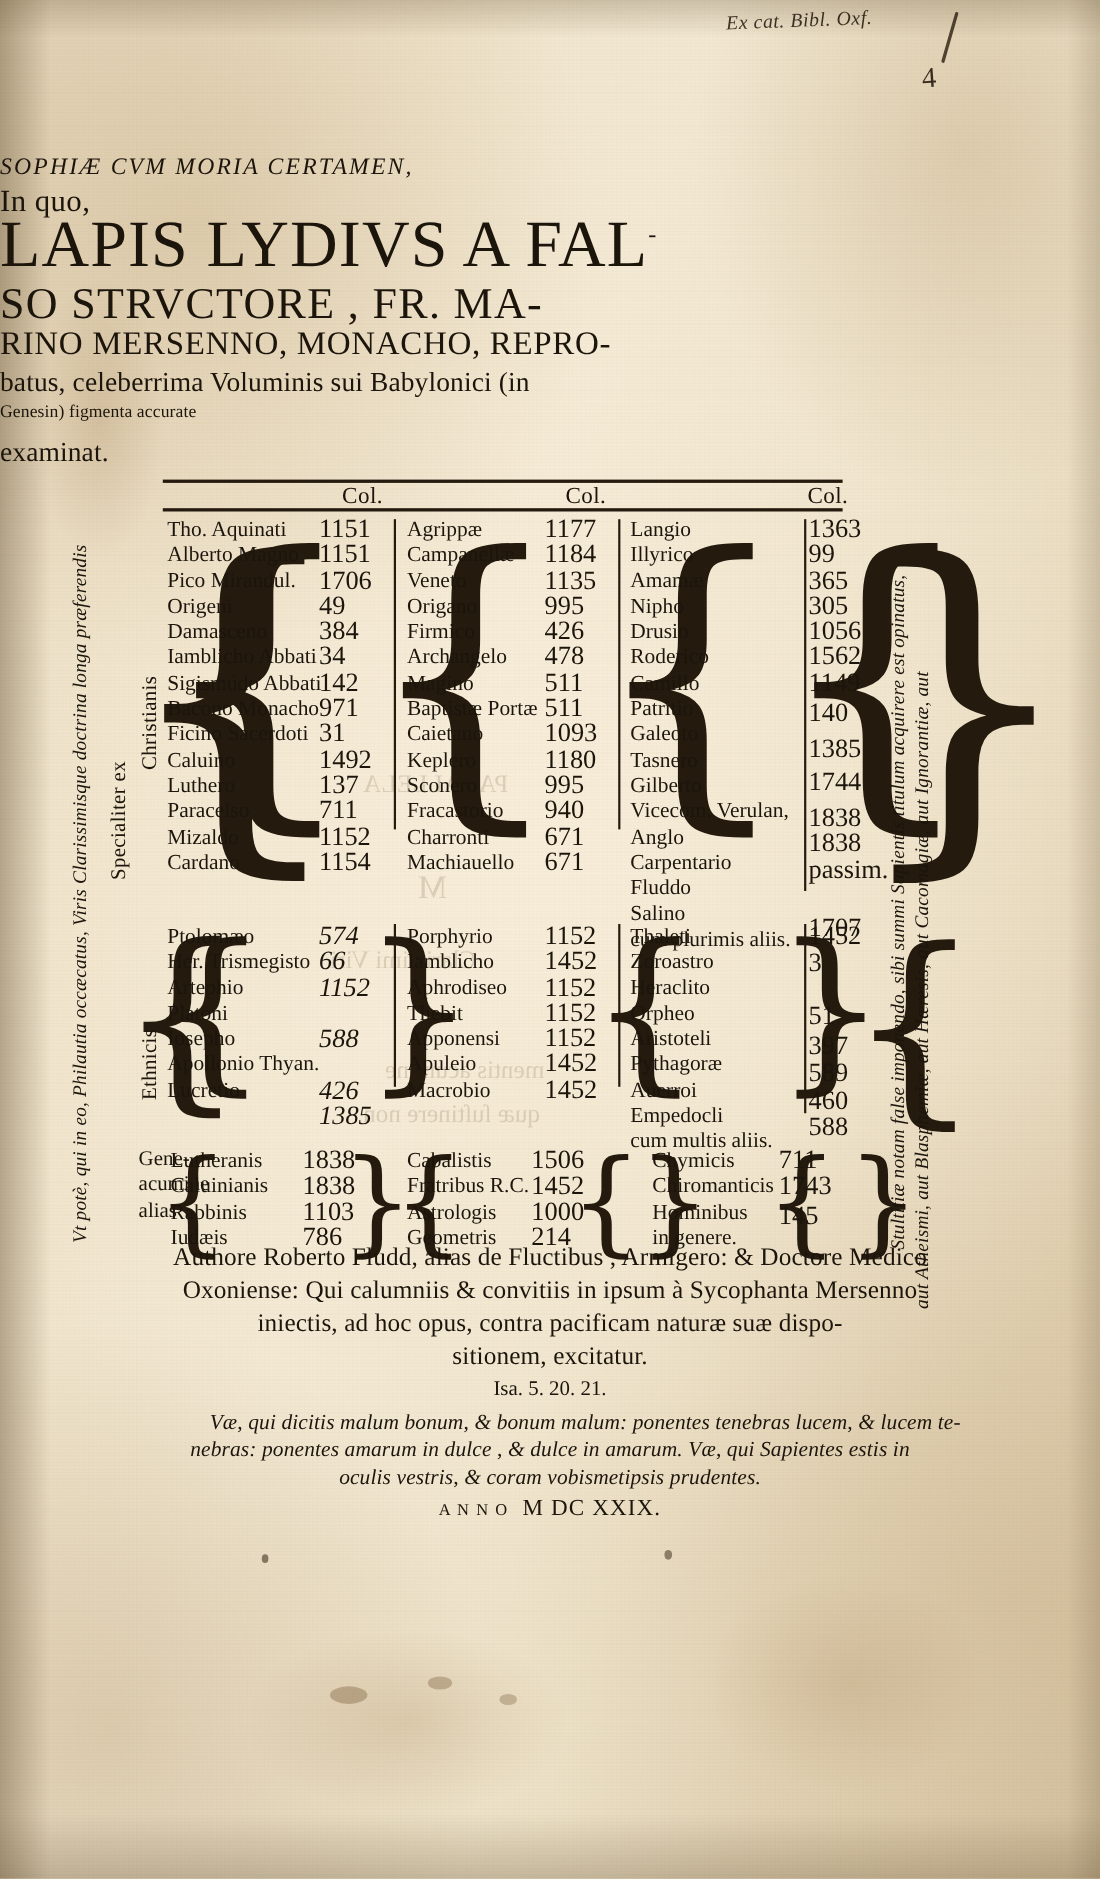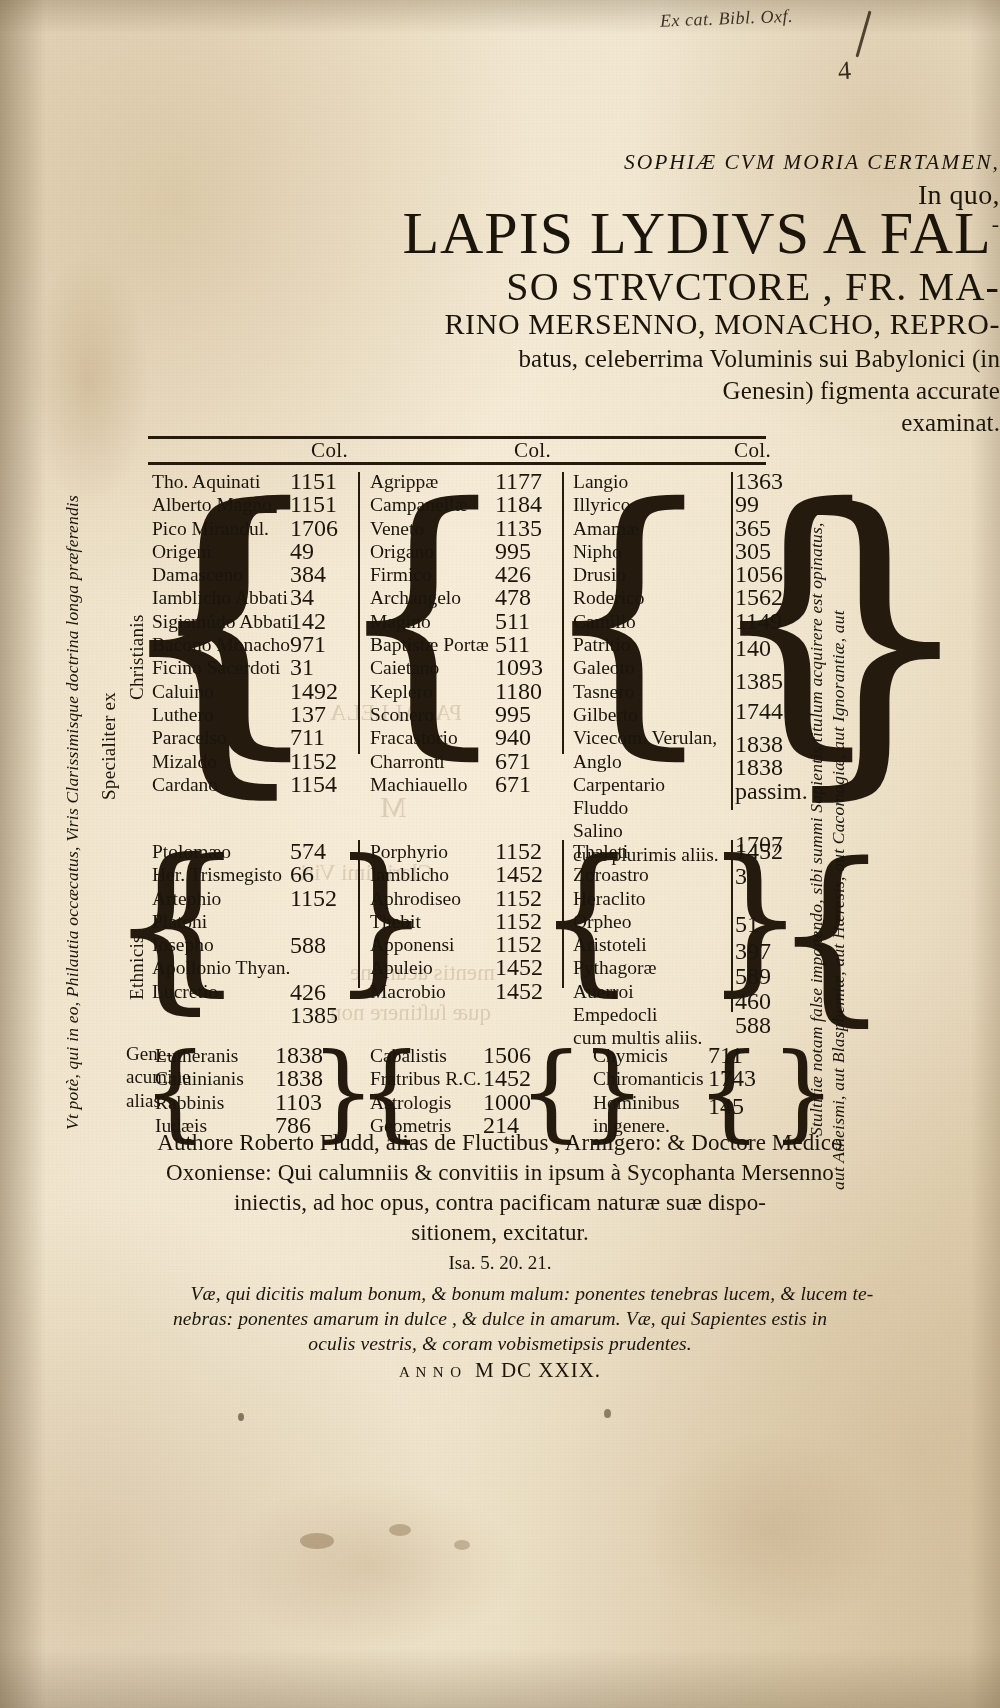--- a/index.html
+++ b/index.html
@@ -49,29 +49,29 @@
     position:absolute;left:838px;top:56px;
     font-size:26px;font-family:"Liberation Serif",serif;
     color:#241a0e;transform:rotate(-4deg);opacity:.9;
   }
   #msstroke{
     position:absolute;left:862px;top:10px;width:3px;height:48px;
     background:#2a1e10;transform:rotate(16deg);opacity:.8;border-radius:2px;
   }
 
   
-  .ctr{position:absolute;width:100%;text-align:right;margin-top:11px;}
+  .ctr{position:absolute;width:100%;text-align:left;}
   #t1{top:139px;font-style:italic;font-size:21.5px;letter-spacing:2.0px;}
   #t2{top:168px;font-size:28px;letter-spacing:.4px;}
   #t3{top:192px;font-size:60px;letter-spacing:1px;line-height:1;}
   #t3 .sup{font-size:22px;vertical-align:22px;}
   #t4{top:252px;font-size:40px;letter-spacing:1.2px;}
   #t5{top:296px;font-size:30px;letter-spacing:.6px;}
   #t6{top:334px;font-size:25px;letter-spacing:.1px;}
-  #t7{top:366px;font-size:25px;letter-spacing:.1px;}
+  #t7{top:366px;font-size:16px;letter-spacing:.1px;}
   #t8{top:398px;font-size:25px;letter-spacing:.1px;}
 
   
   #rule1{position:absolute;left:148px;top:436px;width:618px;height:3px;background:#241a0e;}
   #rule2{position:absolute;left:148px;top:462px;width:618px;height:3px;background:#241a0e;}
   .colhdr{position:absolute;top:438px;font-size:21px;letter-spacing:.4px;}
   #ch1{left:311px;} #ch2{left:514px;} #ch3{left:734px;}
 
   .tbl{position:absolute;font-size:19.5px;line-height:23.3px;white-space:nowrap;}
   .num{position:absolute;font-size:24px;line-height:23.3px;white-space:nowrap;}
@@ -278,21 +278,21 @@
 
   <div class="tbl" id="eth-c1" style="left:152px;top:840px;">
       <div>Ptolomæo</div>
       <div>Her. Trismegisto</div>
       <div>Artephio</div>
       <div>Platoni</div>
       <div>Iosepho</div>
       <div>Apollonio Thyan.</div>
       <div>Lucretio</div>
     </div>
-  <div class="num" id="eth-n1" style="left:290px;top:840px;width:58px;">
+  <div class="num" id="eth-n1" style="left:290px;top:840px;width:58px;font-style:italic;">
       <div>574</div>
       <div>66</div>
       <div>1152</div>
       <div style="margin-top: 24px;">588</div>
       <div style="margin-top: 24px;">426</div>
       <div>1385</div>
     </div>
   <div class="tbl" id="eth-c2" style="left:370px;top:840px;">
       <div>Porphyrio</div>
       <div>Iamblicho</div>

